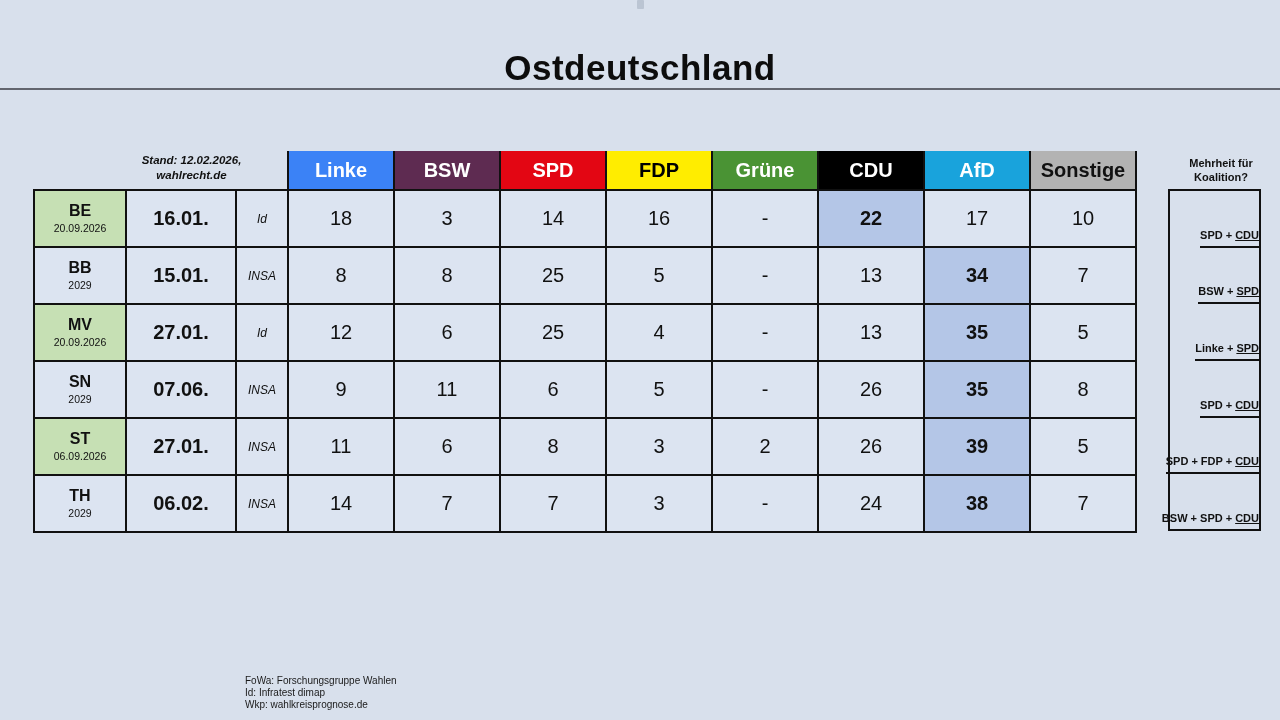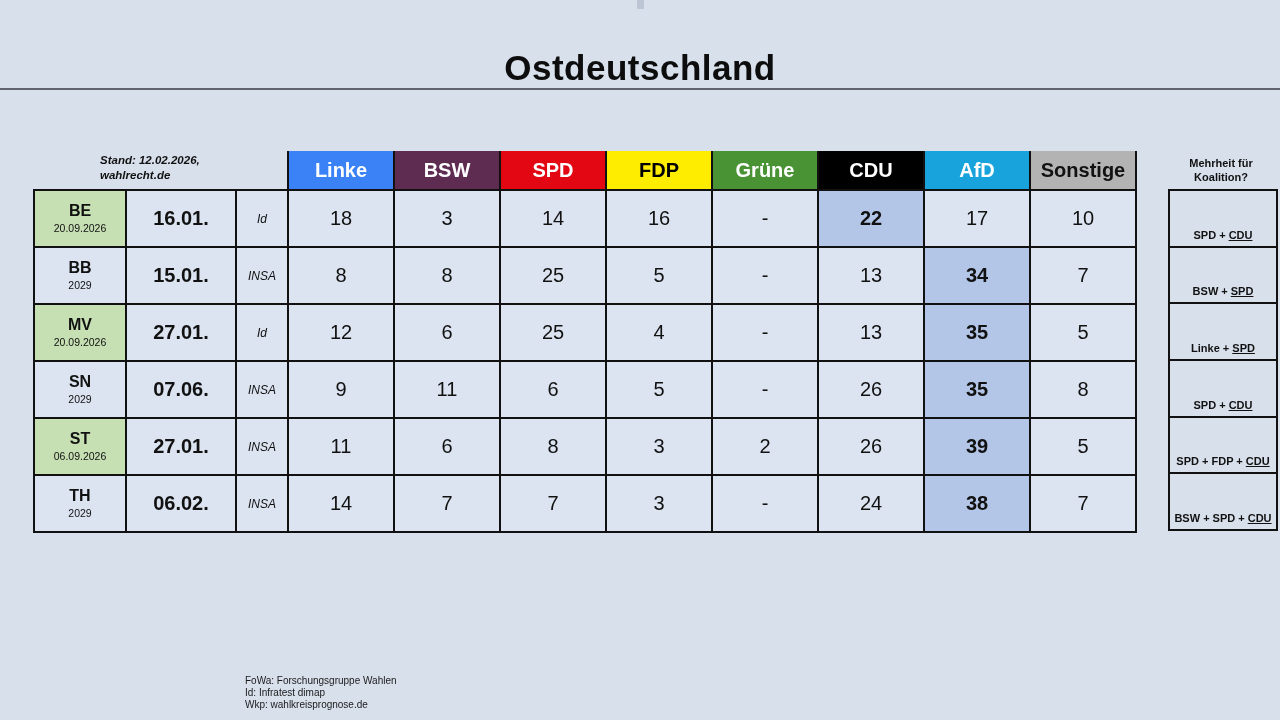--- a/index.html
+++ b/index.html
@@ -16,21 +16,21 @@
     position:absolute; top:48px; left:0; width:1280px; margin:0;
     text-align:center; font-size:35px; font-weight:bold; color:#0d0d0d;
     letter-spacing:.5px;
   }
   .title-rule{
     position:absolute; top:88px; left:0; width:1280px; height:0;
     border-top:2px solid #62656e;
   }
   .stand{
     position:absolute; top:153px; left:100px; width:183px;
-    text-align:left; font-size:11.5px; font-weight:bold; font-style:italic;
+    text-align:center; font-size:11.5px; font-weight:bold; font-style:italic;
     line-height:15px; color:#111;
   }
   
   .party-header{
     position:absolute; left:287px; top:151px; height:38px;
     display:grid; grid-template-columns:repeat(8,106px);
     border-right:2px solid #111;
   }
   .ph{
     display:flex; align-items:center; justify-content:center;
@@ -63,23 +63,23 @@
   .sub{font-size:10.5px; margin-top:4px;}
   .date{font-size:20px; font-weight:bold;}
   .inst{font-size:12px; font-style:italic;}
   .v{font-size:20px;}
   
   .coal-header{
     position:absolute; left:1168px; top:156px; width:106px;
     text-align:center; font-size:11px; font-weight:bold; line-height:14px;
   }
   .coal-box{
-    position:absolute; left:1168px; top:189px; width:110px; height:342px;
+    position:absolute; left:1168px; top:189px; width:93px; height:342px;
     border:2px solid #111; box-sizing:border-box;
-    display:flex; flex-direction:column; background:transparent;
+    display:flex; flex-direction:column; background:transparent;align-items:flex-end;
   }
   .coal-cell{
     flex:1; border-bottom:2px solid #111;
     display:flex; align-items:flex-end; justify-content:center;
     padding-bottom:5px; font-size:11px; font-weight:bold; white-space:nowrap;
   }
   .coal-cell:last-child{border-bottom:none;}
   .u{text-decoration:underline; margin-left:3px;}
   .coal-plain{margin-right:0;}
   

